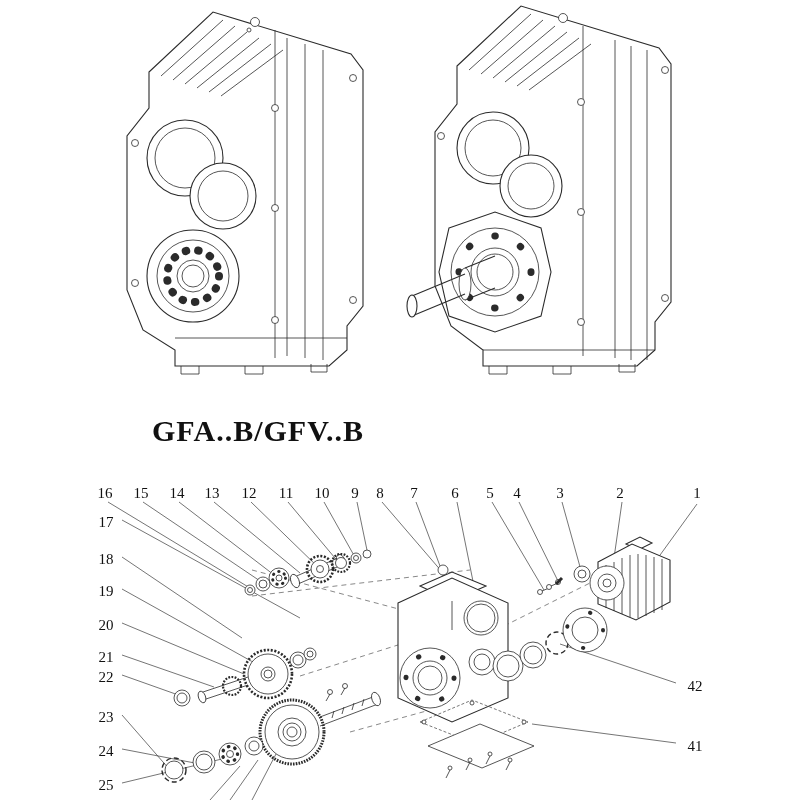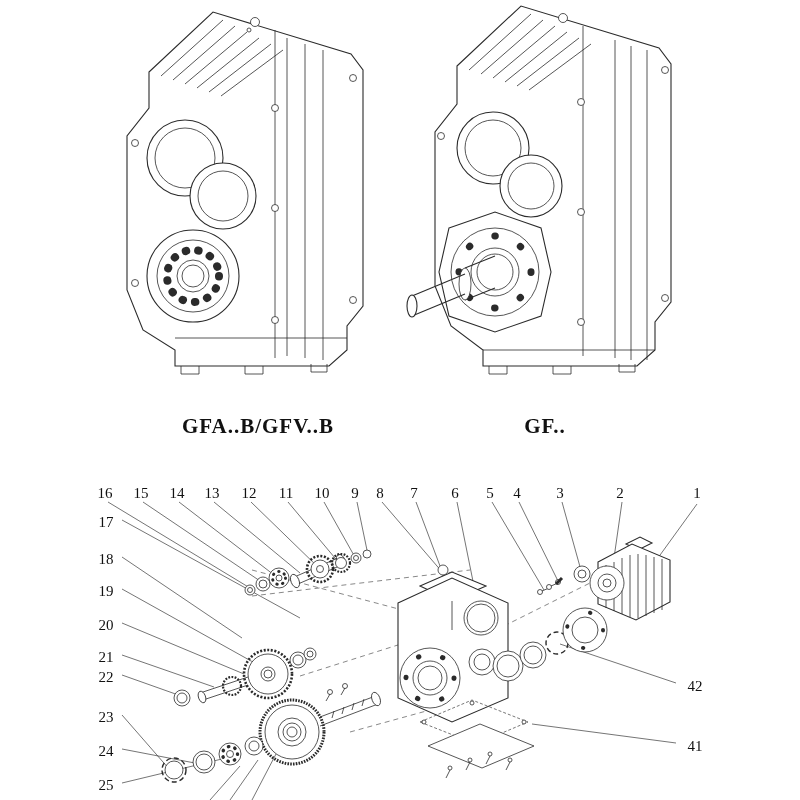--- a/index.html
+++ b/index.html
@@ -1,19 +1,19 @@
 <!DOCTYPE html>
 <html><head>
 <meta charset="utf-8">
 <style>
   html,body{margin:0;padding:0;background:#ffffff;}
   .page{position:relative;width:800px;height:800px;background:#ffffff;overflow:hidden;
         font-family:"Liberation Serif", serif;}
   .captions{position:absolute;top:414px;left:0;width:800px;height:46px;}
-  .caption{position:absolute;font-weight:bold;font-size:21px;letter-spacing:1px;color:#111;
+  .caption{position:absolute;font-weight:bold;font-size:30px;letter-spacing:1px;color:#111;
            text-align:center;white-space:nowrap;}
   .caption.left{left:98px;width:320px;}
   .caption.right{left:465px;width:160px;}
   svg{position:absolute;left:0;}
   svg text.co{font-family:"Liberation Serif", serif;font-size:15px;fill:#111;}
   .ln{stroke:#2b2b2b;stroke-width:1.1;fill:none;}
   .ln2{stroke:#2b2b2b;stroke-width:.8;fill:none;}
   .fw{fill:#ffffff;stroke:#2b2b2b;stroke-width:1.1;}
   .fw2{fill:#ffffff;stroke:#2b2b2b;stroke-width:.8;}
   .leader{stroke:#3a3a3a;stroke-width:.7;fill:none;}
@@ -129,21 +129,20 @@
       <g class="ln2">
         <path d="M64,360 L64,368 L82,368 L82,360"></path>
           <path d="M128,360 L128,368 L146,368 L146,360"></path>
         <path d="M194,358 L194,366 L210,366 L210,358"></path>
       </g>
     </g>
   </svg>
 
   <div class="captions">
     <div class="caption left">GFA..B/GFV..B</div>
-    <div class="caption right">GF..</div>
   </div>
 
   <svg style="top:470px" width="800" height="330" viewBox="0 0 800 330">
 
     <g class="dash">
       <path d="M252,126 L470,100"></path>
         <path d="M252,100 L470,158"></path>
       <path d="M300,206 L420,168"></path>
         <path d="M350,262 L430,240"></path>
       <path d="M480,168 L600,108"></path>

